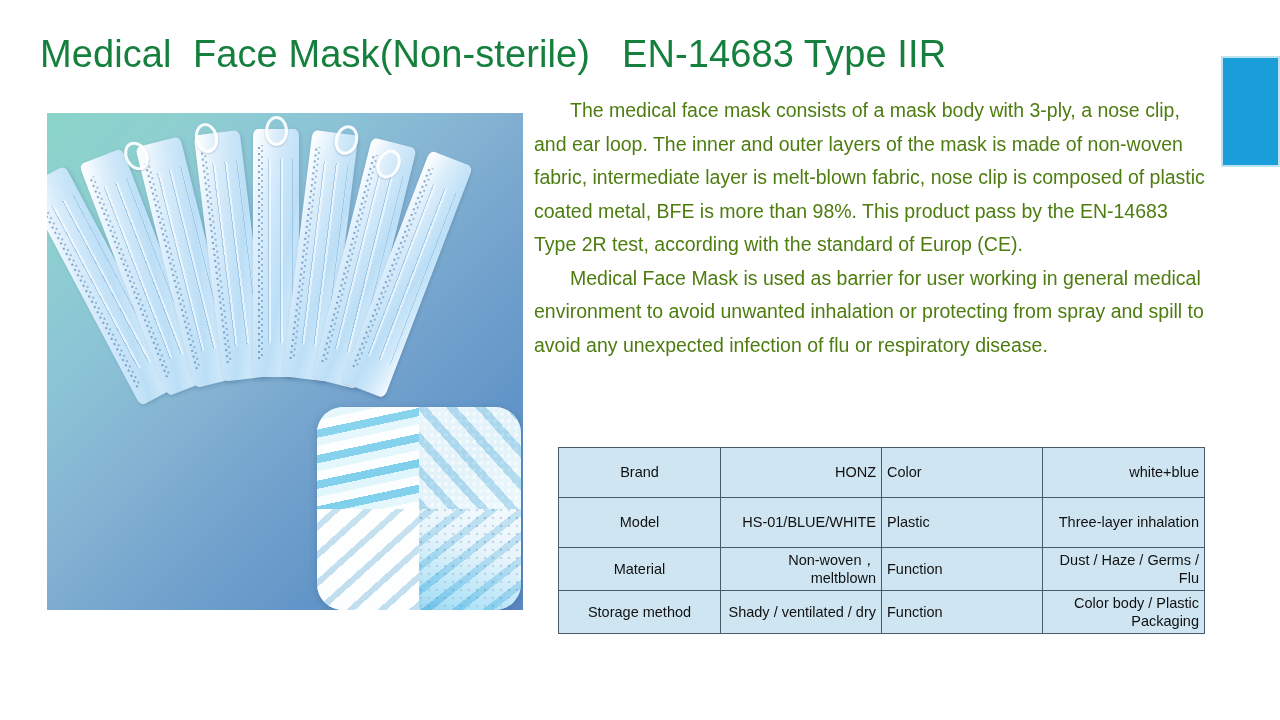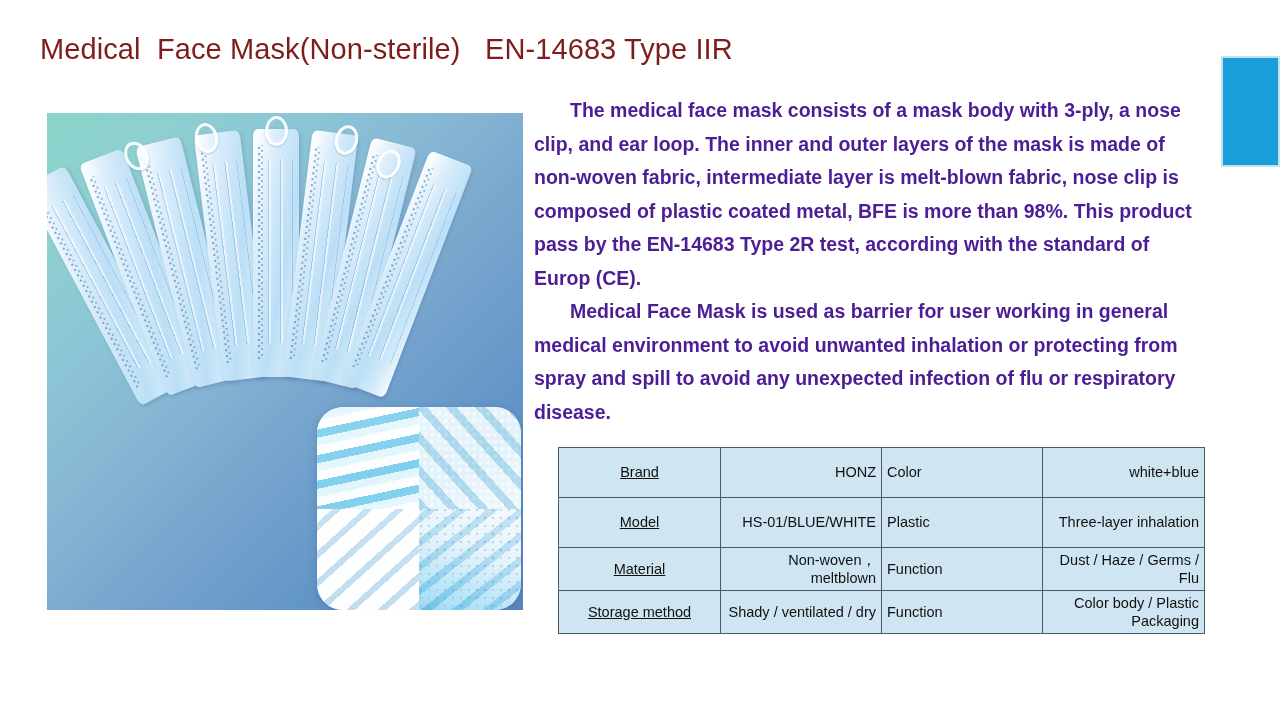--- a/index.html
+++ b/index.html
@@ -15,24 +15,24 @@
     font-family: "Liberation Sans", sans-serif;
     -webkit-font-smoothing: antialiased;
   }
 
   
   #slide-title {
     position: absolute;
     left: 40px;
     top: 32px;
     width: 1150px;
-    font-size: 29px;
+    font-size: 38px;
     font-weight: 400;
     letter-spacing: 0.1px;
-    color: #7f1d1d;
+    color: #15803d;
     white-space: pre;
     line-height: 1.2;
   }
 
   
   #accent-rect {
     position: absolute;
     left: 1221px;
     top: 56px;
     width: 59px;
@@ -184,22 +184,22 @@
   }
 
   
   #body-copy {
     position: absolute;
     left: 534px;
     top: 94px;
     width: 676px;
     font-size: 19.5px;
     line-height: 33.5px;
-    color: #4c1d95;
-    font-weight: 700;
+    color: #4d7c0f;
+    font-weight: 400;
   }
   #body-copy p {
     margin: 0;
     text-indent: 36px;
   }
 
   
   #spec-table {
     position: absolute;
     left: 558px;
@@ -217,21 +217,21 @@
   #spec-table col.c-d { width: 162px; }
   #spec-table td {
     border: 1.3px solid #4a5a68;
     background: #cfe6f2;
     padding: 2px 5px;
     vertical-align: middle;
     line-height: 1.25;
   }
   #spec-table tr.r1 td, #spec-table tr.r2 td { height: 45px; }
   #spec-table tr.r3 td, #spec-table tr.r4 td { height: 38px; }
-  td.key   { text-align: center; text-decoration: underline; }
+  td.key   { text-align: center; }
   td.val-c { text-align: right; }
   td.val-l { text-align: left; padding-left: 9px; }
 </style>
 </head>
 <body>
 
 <div id="slide-title">Medical  Face Mask(Non-sterile)   EN-14683 Type IIR</div>
 
 <div id="accent-rect"></div>
 

